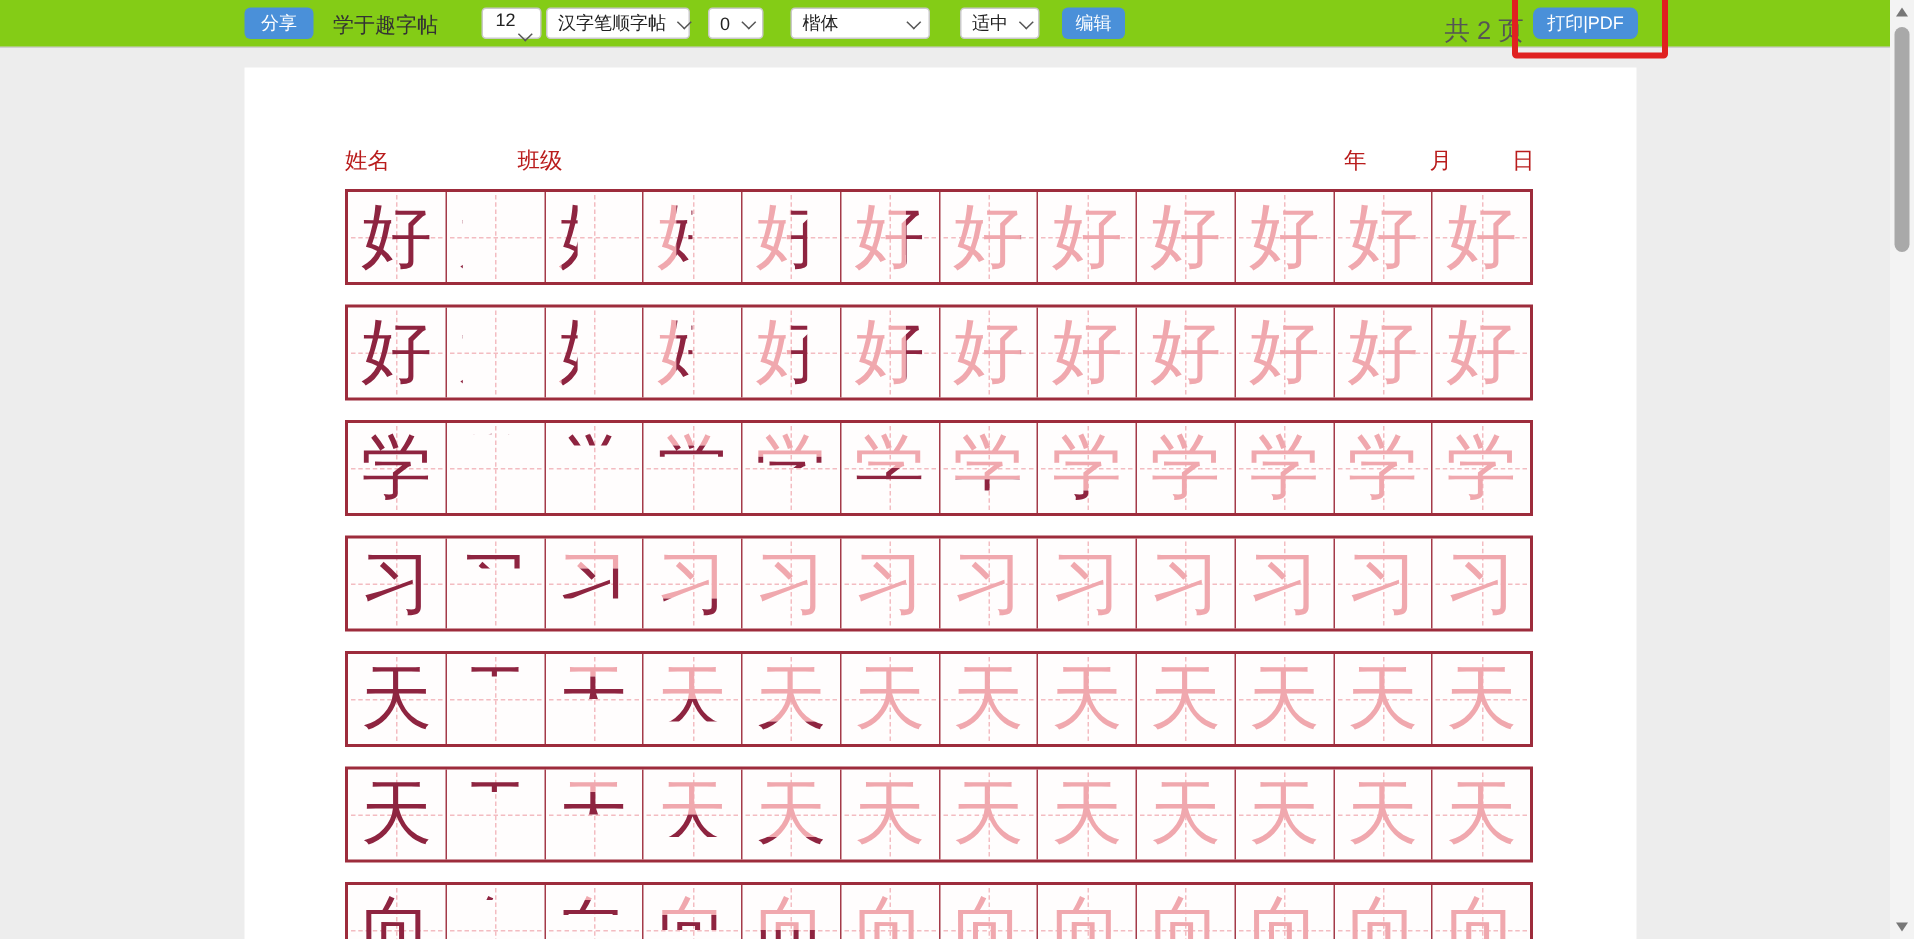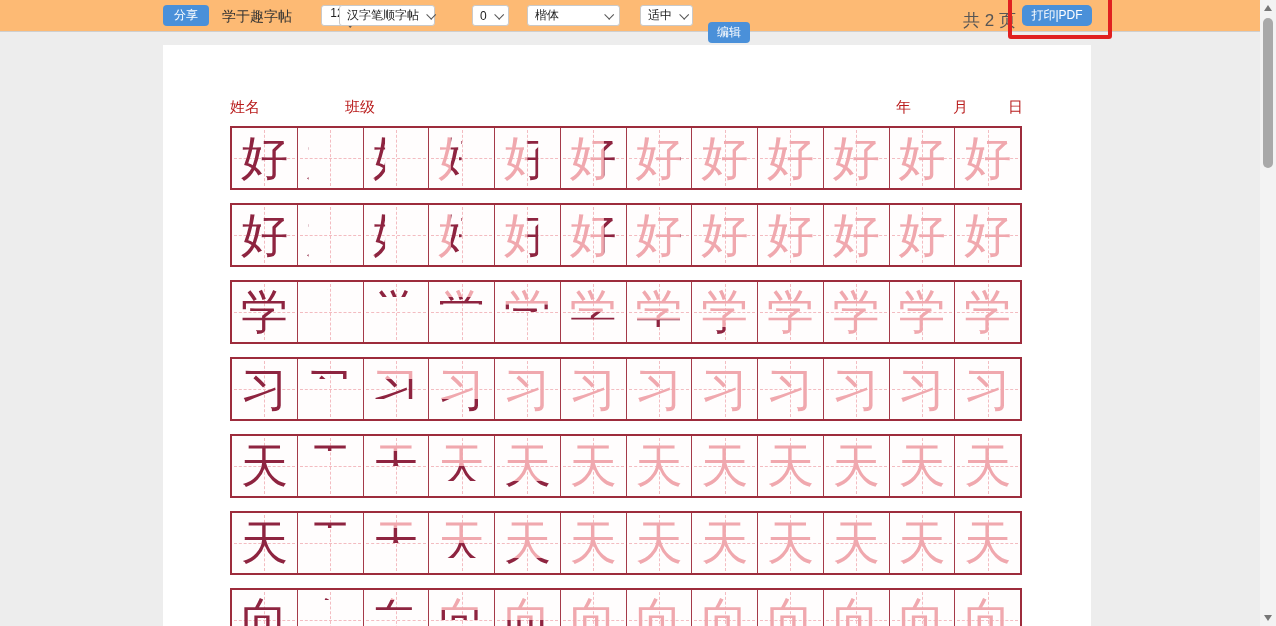--- a/index.html
+++ b/index.html
@@ -1,24 +1,24 @@
 <!DOCTYPE html>
 <html style="--accent: #4a90d9; --hl: #e02020; --dark: #8e2440; --trace: #f0a8ae; --grid: #9d2c3c; --gridIn: #a43a49; --guide: #f3bcc1;"><head>
 <meta charset="utf-8">
 <style>
   html,body{margin:0;padding:0;}
   body{font-family:"Liberation Sans", sans-serif; background:#ededed;}
   .stage{position:relative;width:1276px;height:626px;overflow:hidden;background:#ededed;}
 
   
-  .topbar{position:absolute;left:0;top:0;width:1276px;height:31px;background:#fdba74;border-bottom:1px solid #cfcfcf;z-index:5;}
+  .topbar{position:absolute;left:0;top:0;width:1276px;height:31px;background:#84cc16;border-bottom:1px solid #cfcfcf;z-index:5;}
   .btn{position:absolute;top:5px;height:21px;border:none;border-radius:4px;background:var(--accent);
        color:#fff;font-size:12px;font-family:"Liberation Sans",sans-serif;padding:0 12px;line-height:21px;cursor:pointer;}
   .share{left:163px;width:46px;padding:0;}
-  .edit{left:708px;width:42px;padding:0;margin-top:17px;}
+  .edit{left:708px;width:42px;padding:0;}
   .print{left:1022px;width:70px;padding:0;border-radius:5px;}
   .apptitle{position:absolute;left:222px;top:8px;font-size:14px;color:#333;}
   .select{position:absolute;top:5px;height:21px;box-sizing:border-box;border:1px solid #c9c9c9;border-radius:3px;
           background:#fff;display:flex;align-items:center;padding:0 7px;font-size:12px;color:#222;cursor:pointer;}
   .select .chev{width:6px;height:6px;border-right:1.5px solid #555;border-bottom:1.5px solid #555;
                 transform:rotate(45deg) translateY(-1px);margin-left:auto;flex:none;}
   .select span.val{margin-right:8px;white-space:nowrap;}
   .pagecount{position:absolute;left:963px;top:9px;font-size:17px;color:#555;}
   .highlight{position:absolute;left:1008px;top:-7px;width:96px;height:38px;border:4px solid var(--hl);
              border-radius:3px;z-index:9;pointer-events:none;}
@@ -52,21 +52,21 @@
 <div class="stage">
 
   <div class="topbar">
     <button class="btn share">分享</button>
     <div class="apptitle">学于趣字帖</div>
 
     <div class="select" style="left:321px;width:40px;flex-direction:column;">
       <span class="val">12</span>
       <span class="chev"></span>
     </div>
-    <div class="select" style="left:339px;width:96px;">
+    <div class="select" style="left:364px;width:96px;">
       <span class="val">汉字笔顺字帖</span>
       <span class="chev"></span>
     </div>
     <div class="select" style="left:472px;width:37px;">
       <span class="val">0</span>
       <span class="chev"></span>
     </div>
     <div class="select" style="left:527px;width:93px;">
       <span class="val">楷体</span>
       <span class="chev"></span>

